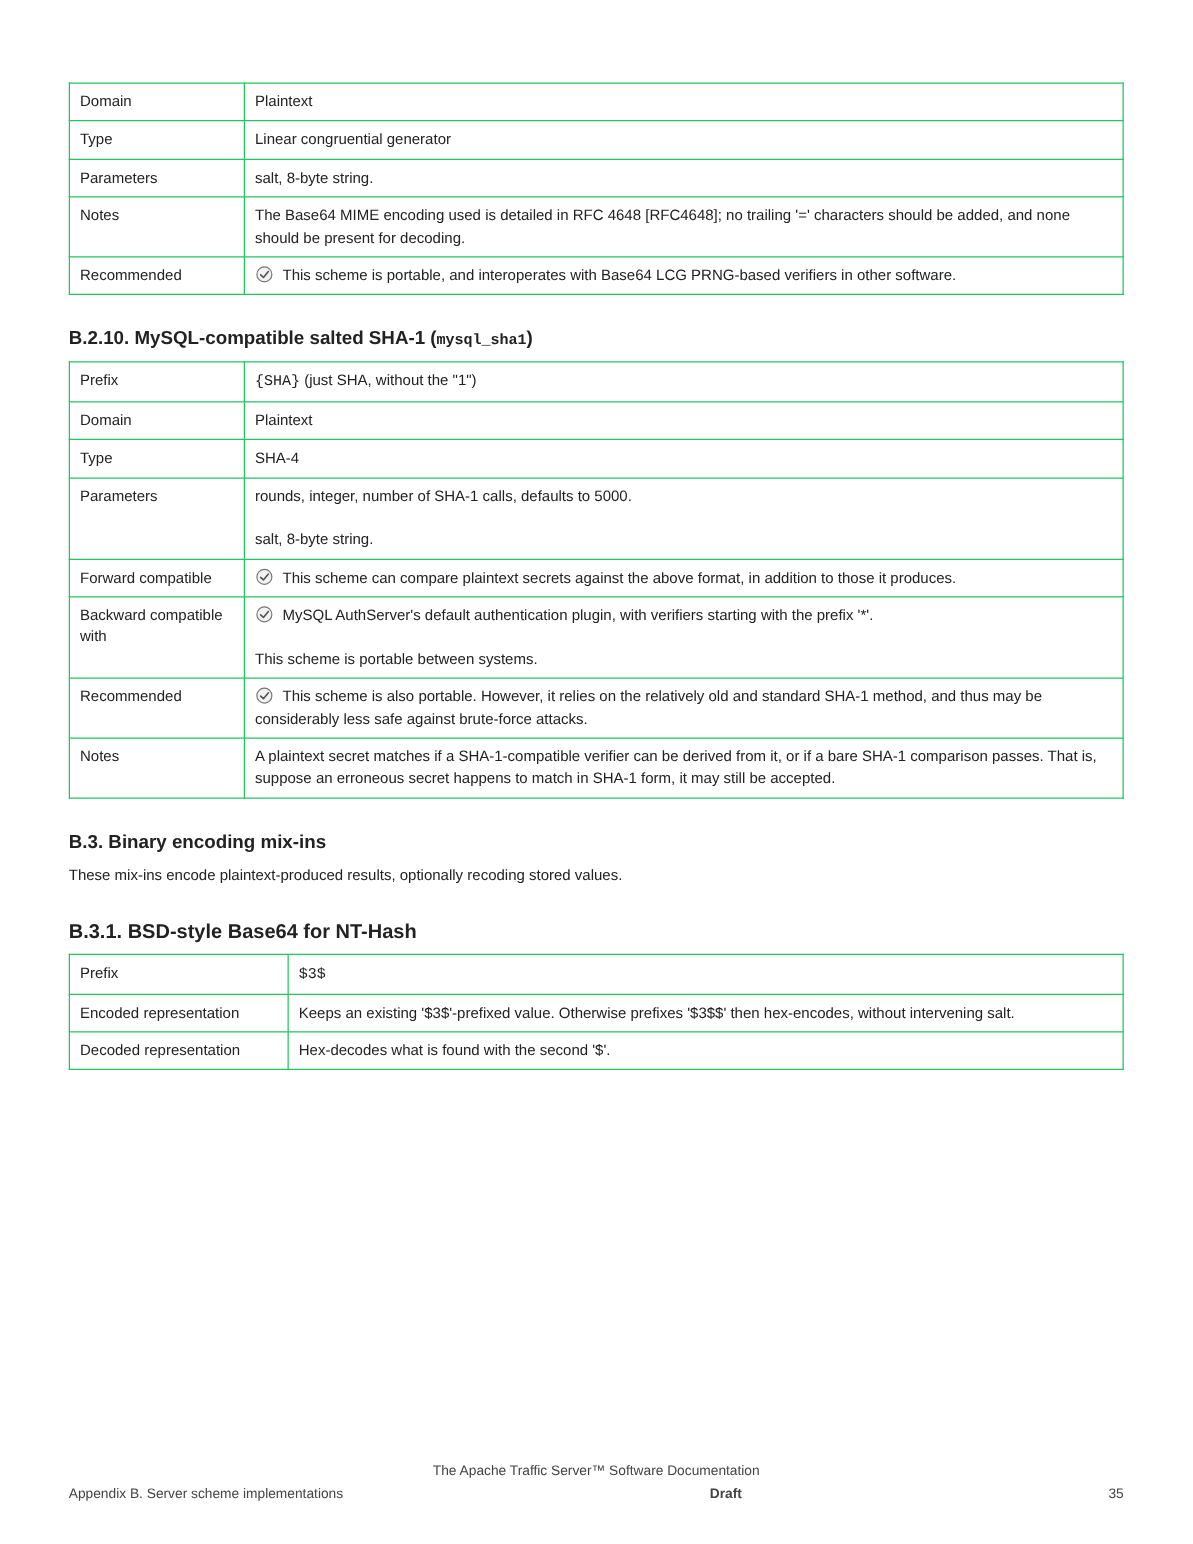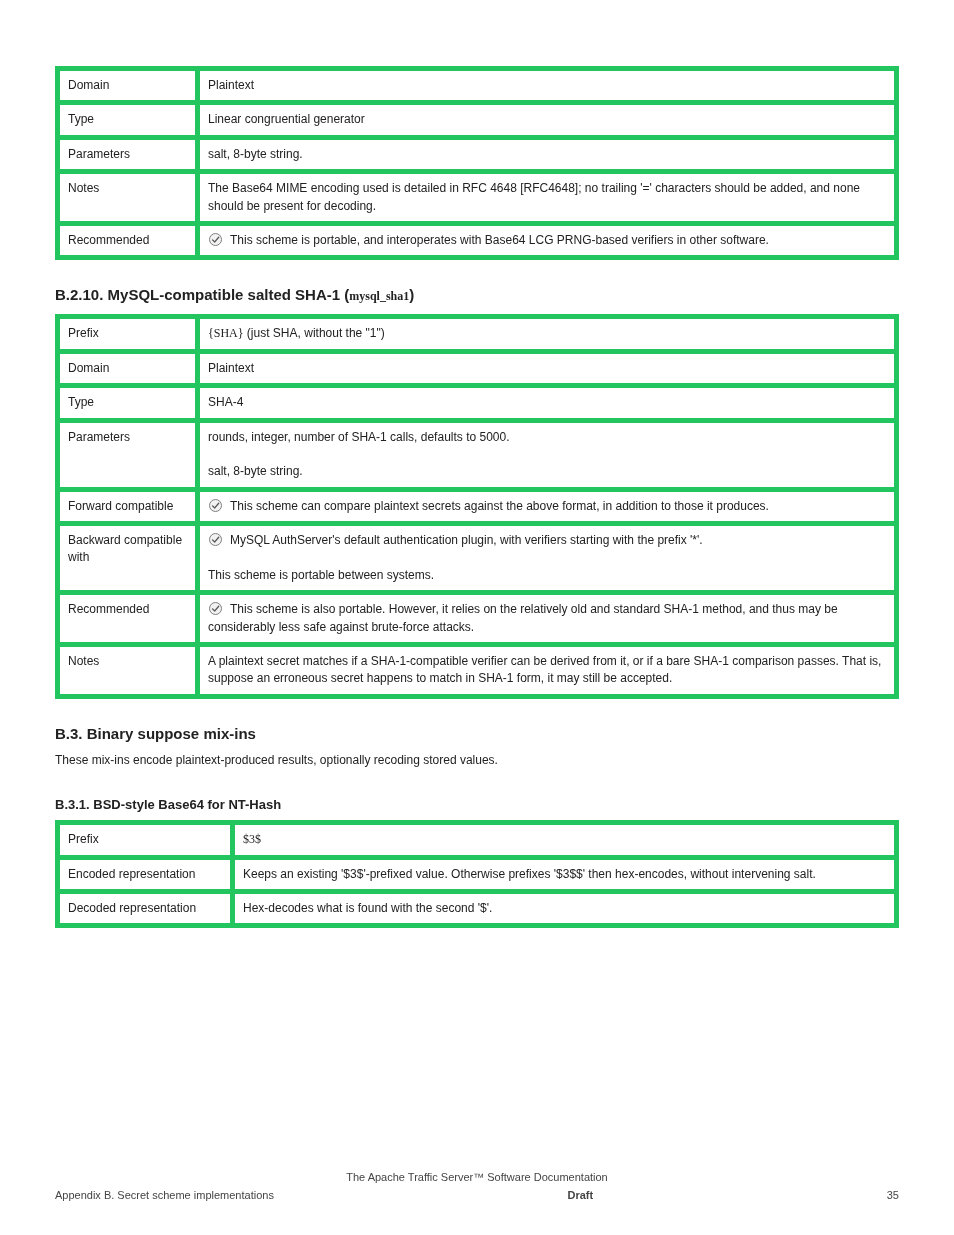--- a/index.html
+++ b/index.html
@@ -13,56 +13,56 @@
     color: #222;
     position: relative;
     padding: 60px 55px 0 55px;
   }
   .section-title {
     font-size: 15px;
     font-weight: bold;
     margin: 26px 0 10px 0;
   }
   .subhead {
-    font-size: 13px;
+    font-size: 16px;
     font-weight: bold;
     margin: 28px 0 8px 0;
   }
   .body-text {
     font-size: 12px;
     line-height: 1.45;
     margin: 6px 0 10px 0;
   }
   table.data {
     width: 100%;
     border-collapse: collapse;
     table-layout: fixed;
     margin-top: 6px;
   }
   table.data td, table.data th {
-    border: 5px solid #22c55e;
+    border: 1px solid #22c55e;
     padding: 6px 8px;
     font-size: 12px;
     vertical-align: top;
     text-align: left;
     line-height: 1.45;
   }
   table.data col.lab { width: 140px; }
   table.data col.val { }
   table.data.tbl3 col.lab { width: 175px; }
   .icon-check {
     display: inline-block;
     width: 15px;
     height: 15px;
     vertical-align: text-bottom;
     margin-right: 7px;
   }
   .icon-check svg { display: block; }
   .code-inline {
-    font-family: Liberation Serif, serif;
+    font-family: Liberation Mono, monospace;
     font-size: 12px;
   }
   .footer {
     position: absolute;
     left: 0; right: 0;
     bottom: 34px;
     padding: 0 55px;
     font-size: 11px;
     color: #444;
   }
@@ -184,21 +184,21 @@
     </tr>
     <tr>
       <td>Notes</td>
       <td>A plaintext secret matches if a SHA-1-compatible verifier can be derived from it, or if a bare SHA-1 comparison passes. That is, suppose an erroneous secret happens to match in SHA-1 form, it may still be accepted.</td>
     </tr>
   </tbody>
 </table>
 
 <div class="section-title">
   <span>B.3.</span>
-  <span>Binary suppose mix-ins</span>
+  <span>Binary encoding mix-ins</span>
 </div>
 <p class="body-text">These mix-ins encode plaintext-produced results, optionally recoding stored values.</p>
 
 <div class="subhead">
   <span>B.3.1.</span>
   <span>BSD-style Base64 for NT-Hash</span>
 </div>
 
 <table class="data tbl3">
   <colgroup>
@@ -219,17 +219,17 @@
     <tr>
       <td>Decoded representation</td>
       <td>Hex-decodes what is found with the second '$'.</td>
     </tr>
   </tbody>
 </table>
 
 <div class="footer">
   <div class="ftitle">The Apache Traffic Server™ Software Documentation</div>
   <div class="frow">
-    <div class="left">Appendix B. Secret scheme implementations</div>
+    <div class="left">Appendix B. Server scheme implementations</div>
     <div class="center">Draft</div>
     <div class="right">35</div>
   </div>
 </div>
 
 </body></html>

